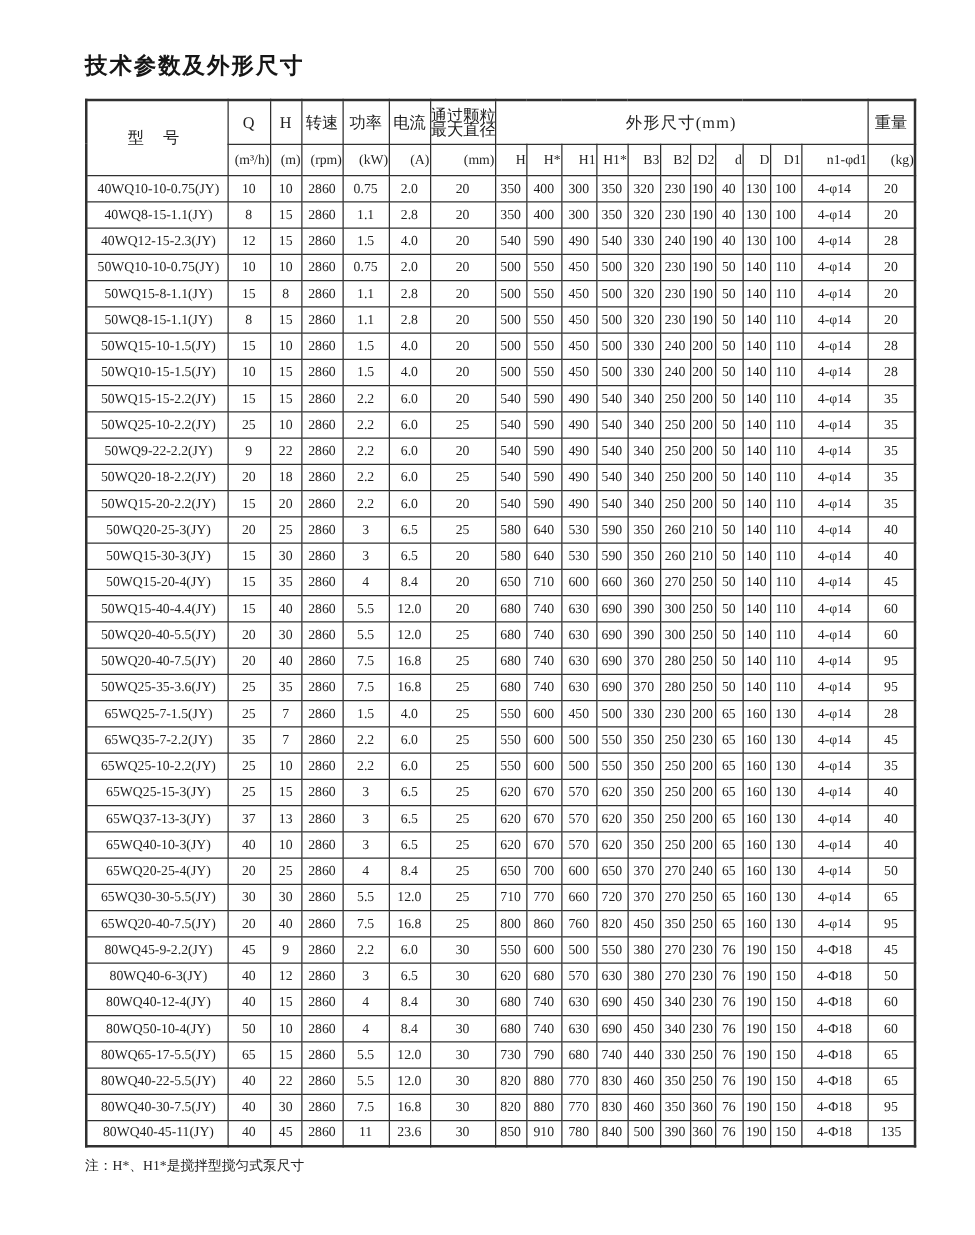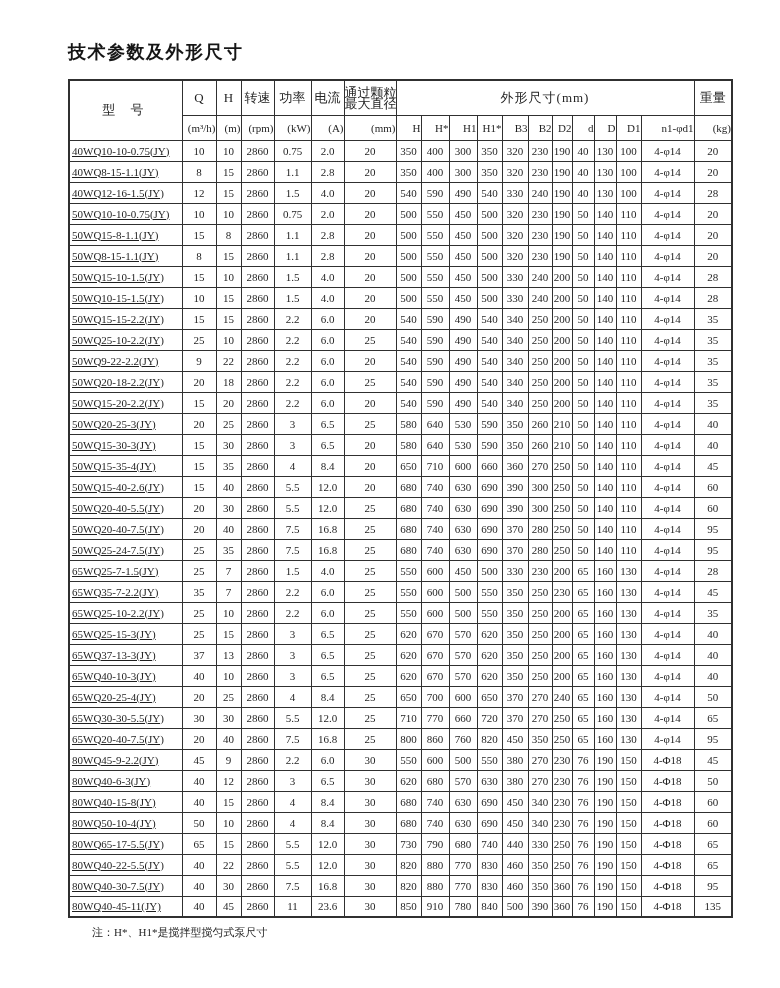--- a/index.html
+++ b/index.html
@@ -38,26 +38,25 @@
     white-space: nowrap;
     font-weight: normal;
   }
   thead tr.labels th { height: 35px; font-size: 13px; }
   thead tr.units  th { height: 25px; font-size: 11px; text-align: right; }
   th.c-model { font-size: 14px; letter-spacing: 6px; }
   th.particle span { display: block; font-size: 13px; line-height: 11px; letter-spacing: 0; }
   th.dims-group { font-size: 13px; letter-spacing: 1px; }
   th.weight-h { font-size: 12px; }
   tbody td { height: 21px; font-size: 11px; }
-  tbody td.model { text-align: left; padding-left: 2px; text-decoration: underline; }
+  tbody td.model { text-align: center; padding-left: 2px; }
   .footnote {
     margin-top: 7px;
     font-size: 11px;
     color: #1f1f1f;
-    margin-left: 24px;
   }
   
   col.w-model { width: 113px; }
   col.w-q  { width: 34px; }  col.w-h  { width: 25px; }
   col.w-rpm{ width: 33px; }  col.w-kw { width: 37px; }
   col.w-a  { width: 33px; }  col.w-mm { width: 52px; }
   col.w-d1c{ width: 25px; }  col.w-d2c{ width: 28px; }
   col.w-d3c{ width: 28px; }  col.w-d4c{ width: 25px; }
   col.w-d5c{ width: 26px; }  col.w-d6c{ width: 24px; }
   col.w-d7c{ width: 20px; }  col.w-d8c{ width: 22px; }
@@ -166,21 +165,21 @@
           <td>320</td>
           <td>230</td>
           <td>190</td>
           <td>40</td>
           <td>130</td>
           <td>100</td>
           <td>4-φ14</td>
           <td>20</td>
         </tr>
         <tr>
-          <td class="model">40WQ12-16-1.5(JY)</td>
+          <td class="model">40WQ12-15-2.3(JY)</td>
           <td>12</td>
           <td>15</td>
           <td>2860</td>
           <td>1.5</td>
           <td>4.0</td>
           <td>20</td>
           <td>540</td>
           <td>590</td>
           <td>490</td>
           <td>540</td>
@@ -439,42 +438,42 @@
           <td>350</td>
           <td>260</td>
           <td>210</td>
           <td>50</td>
           <td>140</td>
           <td>110</td>
           <td>4-φ14</td>
           <td>40</td>
         </tr>
         <tr>
-          <td class="model">50WQ15-35-4(JY)</td>
+          <td class="model">50WQ15-20-4(JY)</td>
           <td>15</td>
           <td>35</td>
           <td>2860</td>
           <td>4</td>
           <td>8.4</td>
           <td>20</td>
           <td>650</td>
           <td>710</td>
           <td>600</td>
           <td>660</td>
           <td>360</td>
           <td>270</td>
           <td>250</td>
           <td>50</td>
           <td>140</td>
           <td>110</td>
           <td>4-φ14</td>
           <td>45</td>
         </tr>
         <tr>
-          <td class="model">50WQ15-40-2.6(JY)</td>
+          <td class="model">50WQ15-40-4.4(JY)</td>
           <td>15</td>
           <td>40</td>
           <td>2860</td>
           <td>5.5</td>
           <td>12.0</td>
           <td>20</td>
           <td>680</td>
           <td>740</td>
           <td>630</td>
           <td>690</td>
@@ -523,21 +522,21 @@
           <td>370</td>
           <td>280</td>
           <td>250</td>
           <td>50</td>
           <td>140</td>
           <td>110</td>
           <td>4-φ14</td>
           <td>95</td>
         </tr>
         <tr>
-          <td class="model">50WQ25-24-7.5(JY)</td>
+          <td class="model">50WQ25-35-3.6(JY)</td>
           <td>25</td>
           <td>35</td>
           <td>2860</td>
           <td>7.5</td>
           <td>16.8</td>
           <td>25</td>
           <td>680</td>
           <td>740</td>
           <td>630</td>
           <td>690</td>
@@ -775,21 +774,21 @@
           <td>380</td>
           <td>270</td>
           <td>230</td>
           <td>76</td>
           <td>190</td>
           <td>150</td>
           <td>4-Φ18</td>
           <td>50</td>
         </tr>
         <tr>
-          <td class="model">80WQ40-15-8(JY)</td>
+          <td class="model">80WQ40-12-4(JY)</td>
           <td>40</td>
           <td>15</td>
           <td>2860</td>
           <td>4</td>
           <td>8.4</td>
           <td>30</td>
           <td>680</td>
           <td>740</td>
           <td>630</td>
           <td>690</td>

